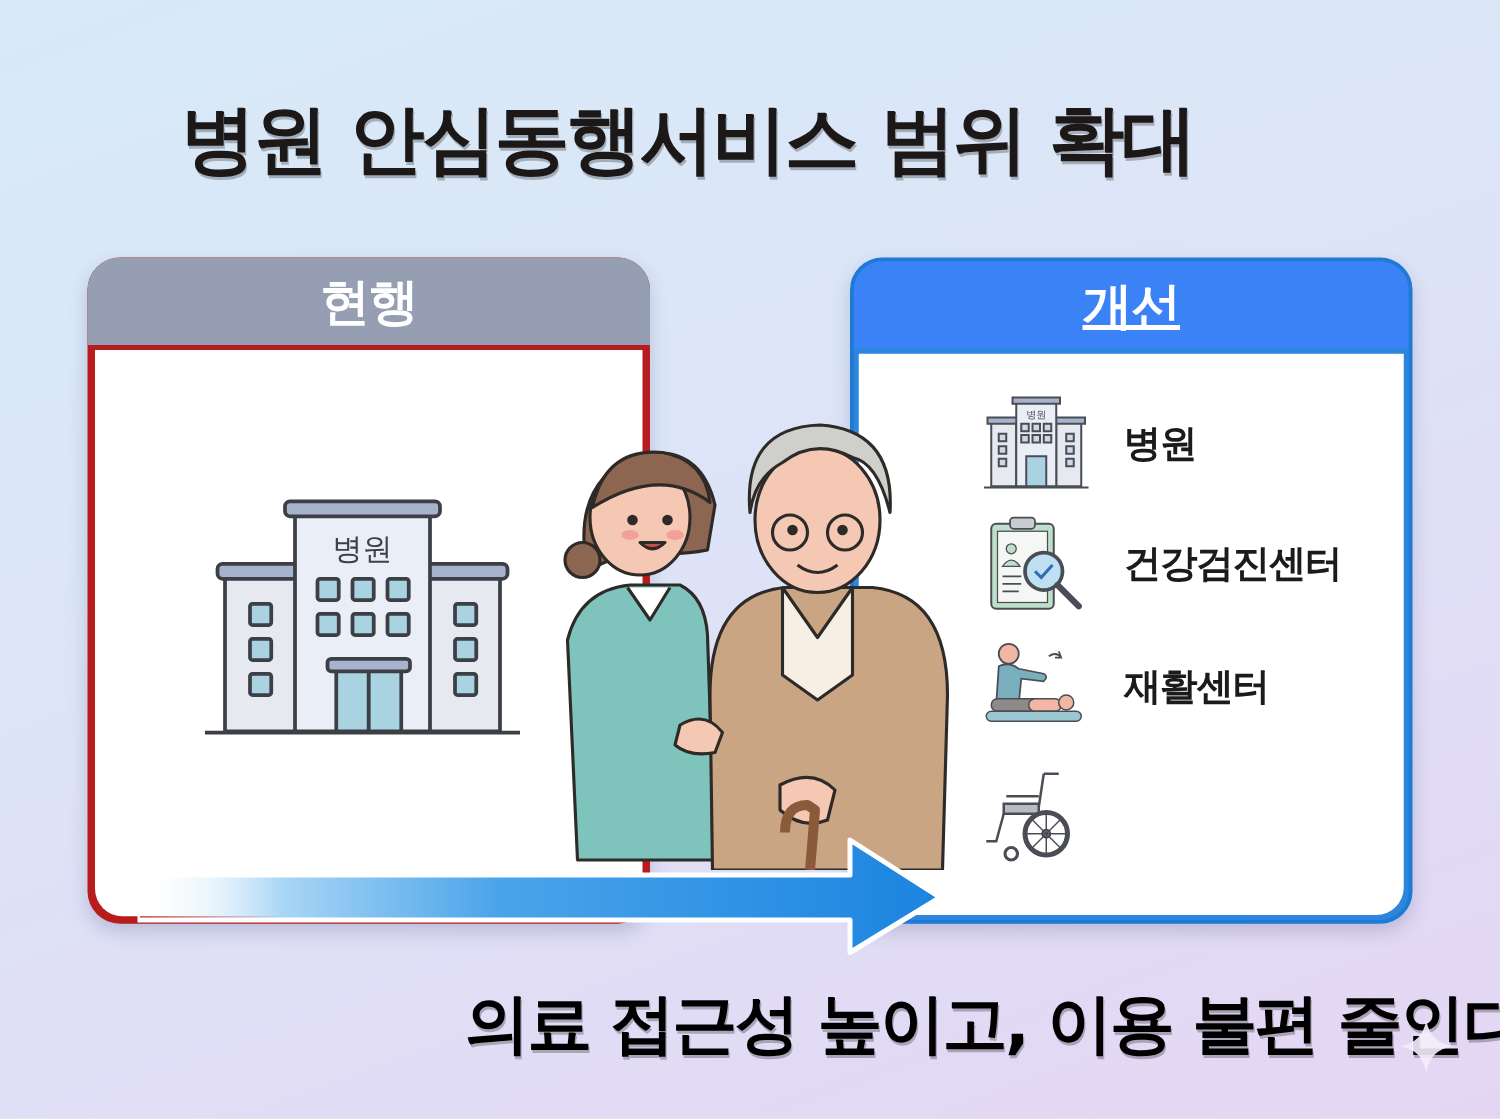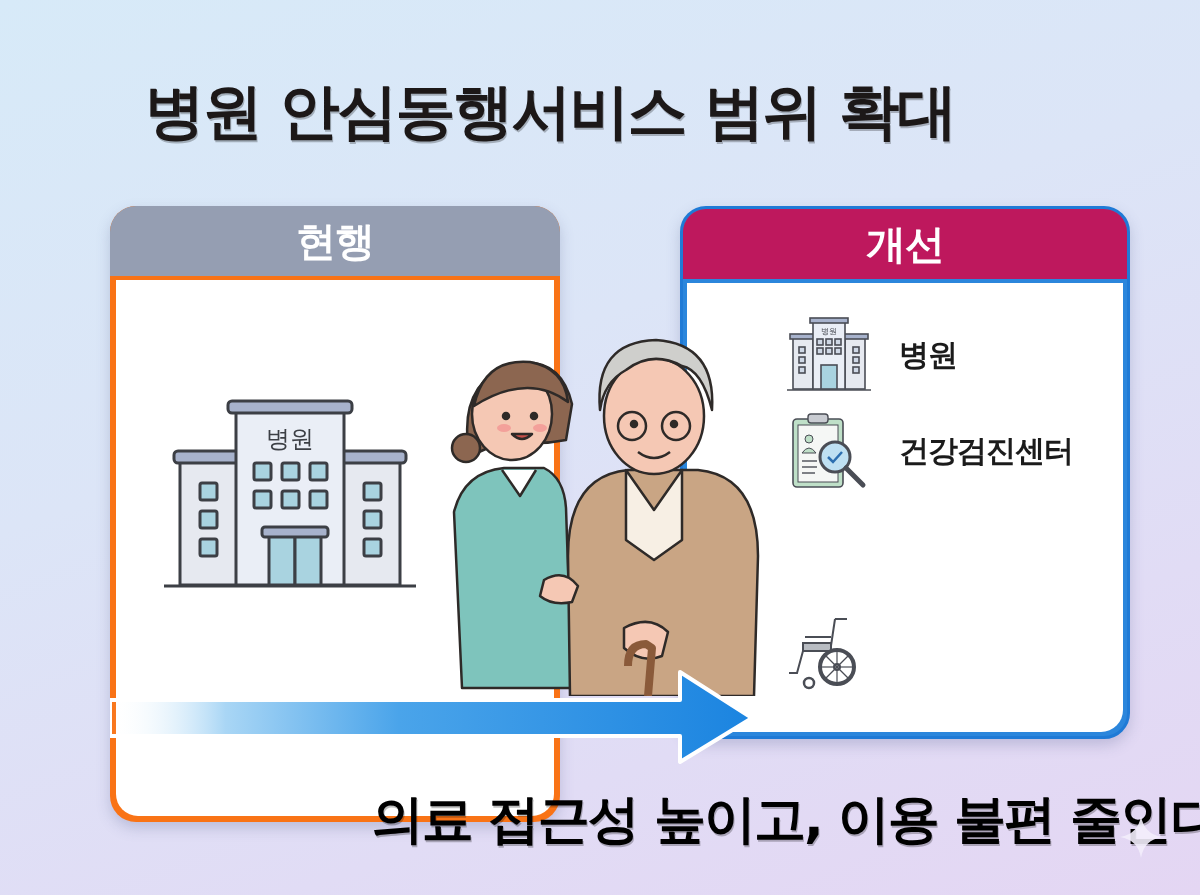--- a/index.html
+++ b/index.html
@@ -10,24 +10,24 @@
     font-size:60px;font-weight:bold;color:#1c1818;letter-spacing:-2px;
     text-shadow:1px 2px 0 rgba(0,0,0,.25);}
   .subtitle{position:absolute;left:0;top:785px;width:1200px;text-align:right;
     font-size:52px;font-weight:bold;color:#000000;letter-spacing:-2px;
     text-shadow:1px 2px 0 rgba(0,0,0,.25);padding-left:20px;}
   .card{position:absolute;border-radius:26px;overflow:hidden;
     box-shadow:0 6px 14px rgba(80,90,140,.25);}
   .card-head{height:70px;display:flex;align-items:center;justify-content:center;
     color:#fff;font-size:40px;font-weight:bold;letter-spacing:-1px;}
   .card-body{position:absolute;left:6px;right:6px;top:74px;bottom:6px;background:#fff;border-radius:0 0 22px 22px;}
-  .card-current{left:70px;top:206px;width:450px;height:616px;background:#f97316;margin-left:40px;}
+  .card-current{left:70px;top:206px;width:450px;height:533px;background:#b91c1c;}
   .card-current .card-head{background:#959eb2;}
   .card-improved{left:680px;top:206px;width:450px;height:533px;background:#2b86dc;border:3px solid #1f7ad6;box-sizing:border-box;}
-  .card-improved .card-head{background:#be185d;}
+  .card-improved .card-head{background:#3b82f6;text-decoration:underline;}
   .card-improved .card-body{left:4px;right:4px;top:74px;bottom:4px;}
   .fac-item{position:absolute;left:100px;display:flex;align-items:center;}
   .fac-icon{width:84px;height:80px;margin-right:28px;}
   .fac-label{font-size:30px;color:#1b1b1b;font-weight:bold;letter-spacing:-1px;}
   .building{position:absolute;left:160px;top:395px;width:260px;height:200px;}
   .people{position:absolute;left:448px;top:336px;width:320px;height:360px;}
   .arrow{position:absolute;left:110px;top:662px;width:650px;height:110px;}
   .sparkle{position:absolute;left:1118px;top:814px;width:46px;height:46px;}
 </style>
 </head>
@@ -114,20 +114,32 @@
             <line x1="15" y1="50" x2="30" y2="50"></line>
             <line x1="15" y1="56" x2="30" y2="56"></line>
             <line x1="15" y1="62" x2="28" y2="62"></line>
           </g>
         <circle cx="48" cy="46" r="15" fill="#bfe0f2" stroke="#4a4d55" stroke-width="3"></circle>
         <path d="M41 46 l5 5 l9 -10" fill="none" stroke="#2d6fb0" stroke-width="2.5"></path>
         <line x1="59" y1="57" x2="76" y2="74" stroke="#4a4d55" stroke-width="5" stroke-linecap="round"></line>
       </svg>
       <span class="fac-label">건강검진센터</span>
     </div>
+    <div class="fac-item" style="top:226px;">
+      <svg class="fac-icon" viewBox="0 0 84 80">
+        <circle cx="20" cy="14" r="8" fill="#f1b7a4" stroke="#4a4d55" stroke-width="1.4"></circle>
+        <path d="M12 24 q8 -4 16 2 l20 4 q4 2 0 6 l-18 -2 l-2 20 l-18 0 z" fill="#79aebd" stroke="#4a4d55" stroke-width="1.4"></path>
+        <rect x="6" y="50" width="40" height="10" rx="5" fill="#8d8a88" stroke="#4a4d55" stroke-width="1.2"></rect>
+        <rect x="36" y="50" width="26" height="10" rx="5" fill="#f1b7a4" stroke="#4a4d55" stroke-width="1.2"></rect>
+        <circle cx="66" cy="53" r="6" fill="#f1b7a4" stroke="#4a4d55" stroke-width="1.2"></circle>
+        <rect x="2" y="60" width="76" height="8" rx="4" fill="#9bc7d3" stroke="#4a4d55" stroke-width="1.2"></rect>
+        <path d="M52 16 q6 -4 10 1 M60 12 l2 5 l-5 0" fill="none" stroke="#4a4d55" stroke-width="1.4"></path>
+      </svg>
+      <span class="fac-label">재활센터</span>
+    </div>
     <div class="fac-item" style="top:330px;">
       <svg class="fac-icon" viewBox="0 0 84 80">
         <g fill="none" stroke="#4a4d55" stroke-width="2">
           <path d="M48 6 l12 0"></path>
             <path d="M48 6 l-6 40"></path>
           <path d="M18 24 l26 0"></path>
             <rect x="16" y="30" width="28" height="8" fill="#b8bcc2"></rect>
           <path d="M16 38 l-6 22 l-8 0"></path>
           <circle cx="50" cy="54" r="17" fill="#fff" stroke-width="4"></circle>
           <circle cx="50" cy="54" r="3"></circle>

